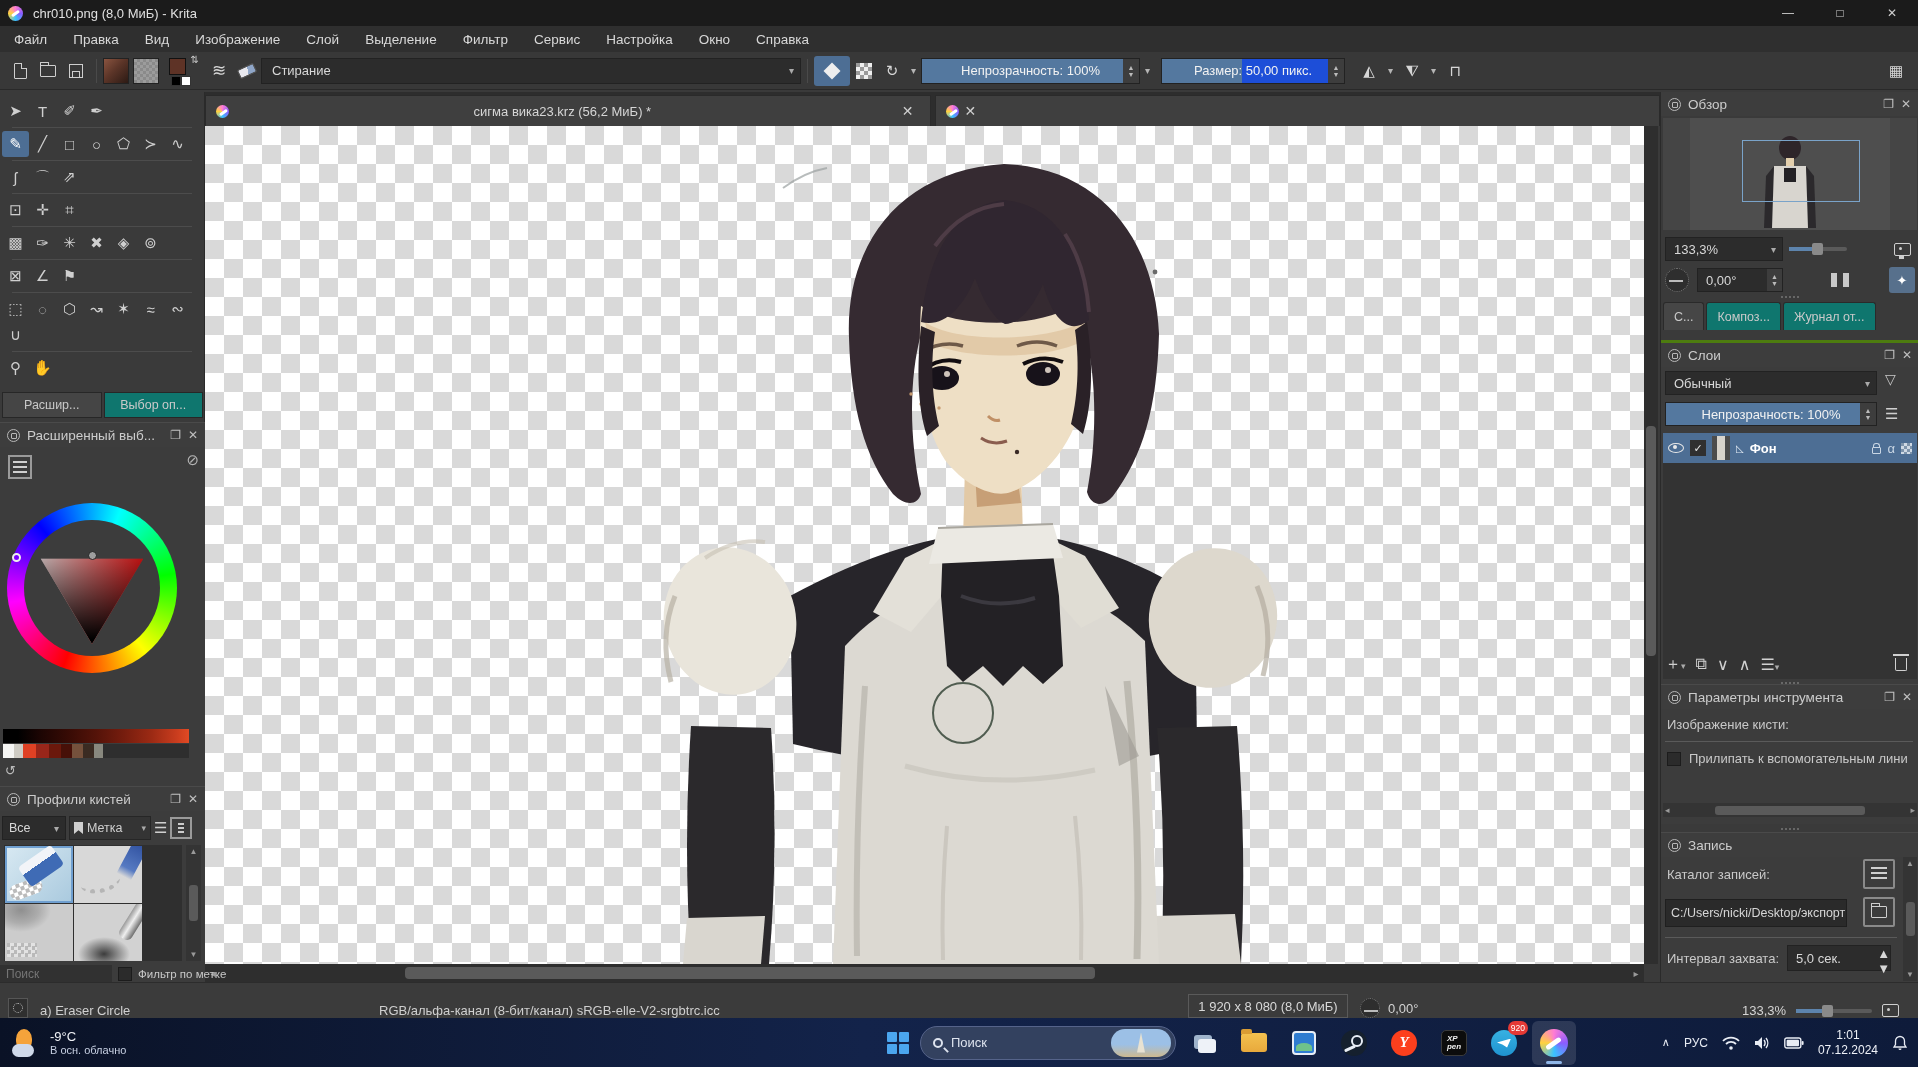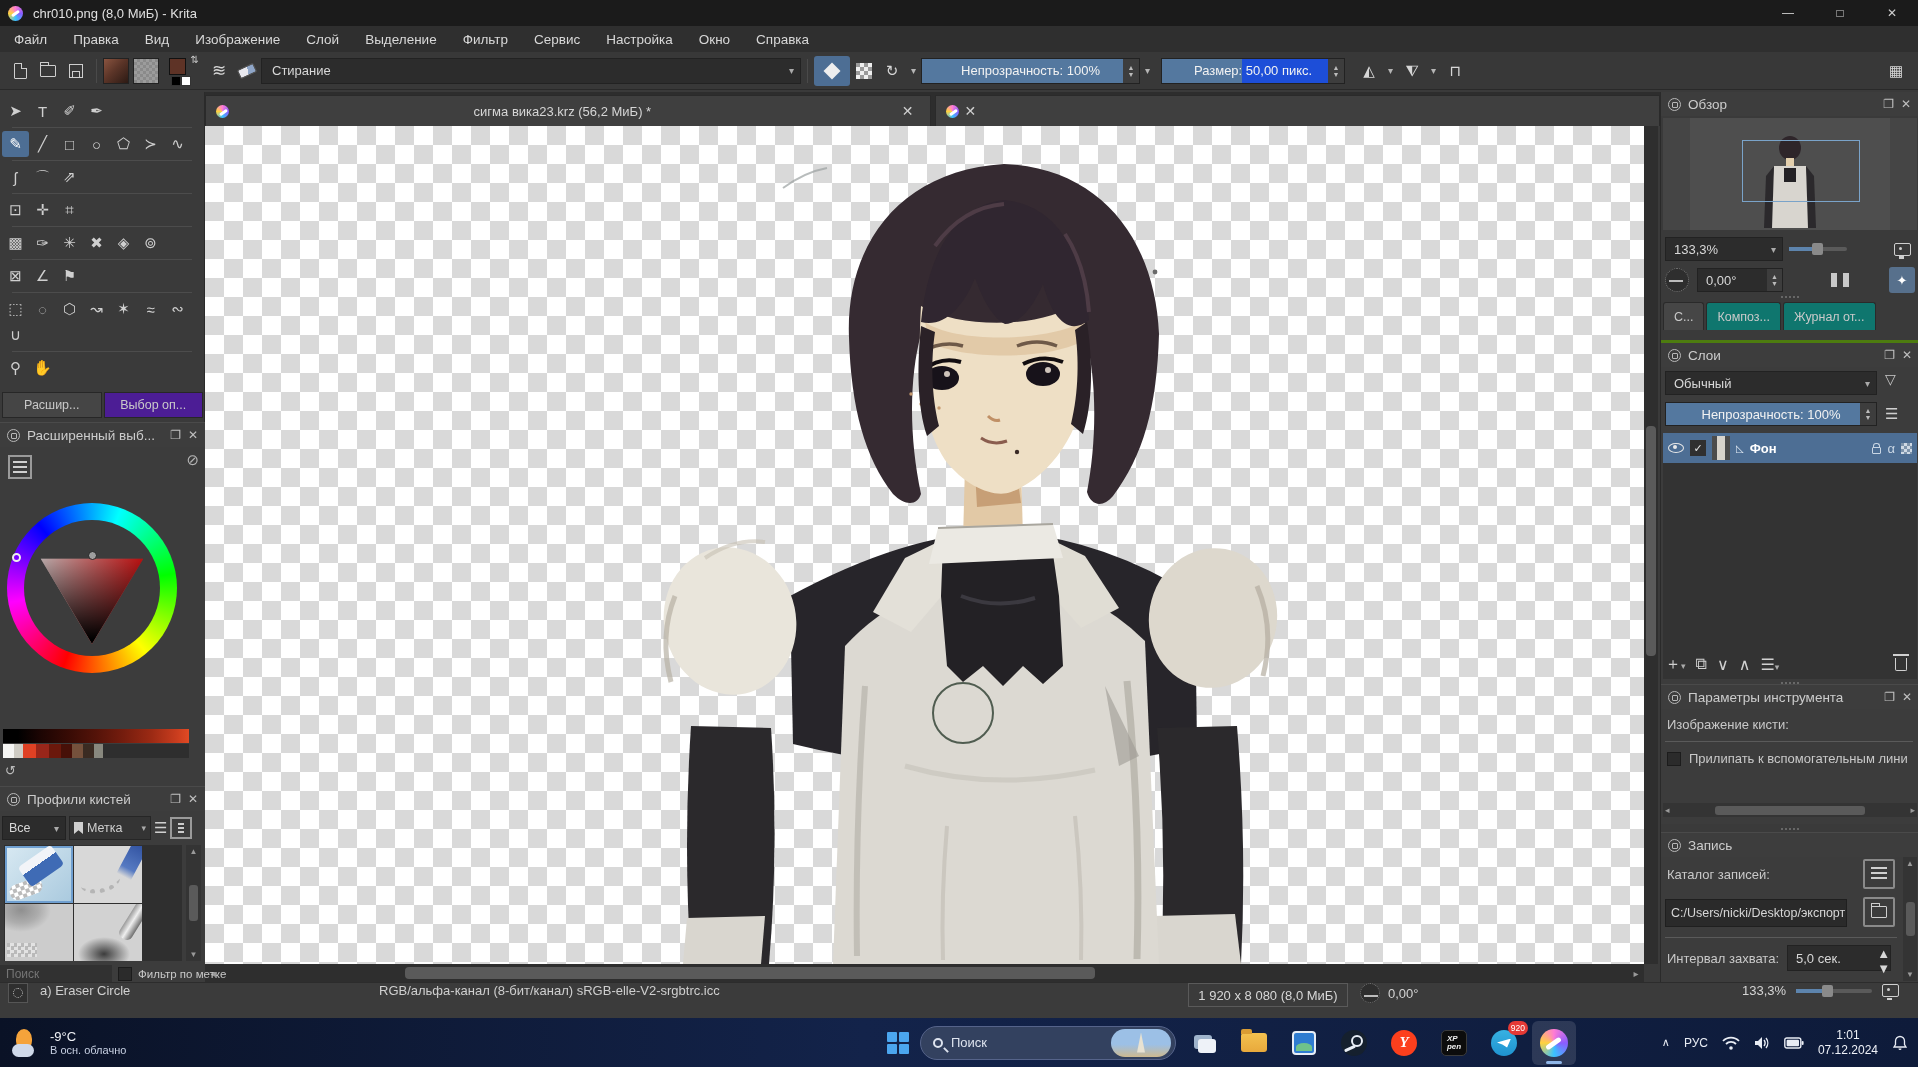--- a/index.html
+++ b/index.html
@@ -75,21 +75,21 @@
   .hicon{color:#c0c0c0;font-size:12px}
   .dots{height:6px;display:flex;justify-content:center;gap:2px;align-items:center}
   .dots i{width:2px;height:2px;background:#777;border-radius:50%}
 
   
   .toolbox{position:absolute;left:2px;top:6px;width:200px;display:flex;flex-wrap:wrap}
   .tool{width:27px;height:26px;display:flex;align-items:center;justify-content:center;color:#cfcfcf;font-size:15px}
   .tool.active{background:#4d6e94;border-radius:3px;color:#fff}
   .toolsep{width:180px;border-top:1px solid #4c4c4c;margin:3px 10px}
   .ltabs{position:absolute;left:0;top:300px;width:205px;height:26px;display:flex;gap:2px;padding:0 2px}
-  .ltab{flex:1;background:#4c1d95;border:1px solid #272727;color:#c9c9c9;display:flex;align-items:center;justify-content:center;font-size:12.5px;white-space:nowrap;overflow:hidden}
+  .ltab{flex:1;background:#0f766e;border:1px solid #272727;color:#c9c9c9;display:flex;align-items:center;justify-content:center;font-size:12.5px;white-space:nowrap;overflow:hidden}
   .ltab.on{background:#454545}
 
   
   .selpanel{position:absolute;left:0;top:330px;width:205px;height:364px;background:#3c3c3c;border-top:1px solid #4a4a4a}
   .listbtn{position:absolute;left:8px;top:32px;width:24px;height:24px;border:2px solid #9a9a9a;display:flex;align-items:center;justify-content:center}
   .listlines{width:14px;height:12px;background:repeating-linear-gradient(#cfcfcf 0 2px,transparent 2px 5px)}
   .nocolor{position:absolute;right:6px;top:28px;color:#b5b5b5;font-size:15px}
   .wheel{position:absolute;left:7px;top:80px;width:170px;height:170px;border-radius:50%;background:conic-gradient(from 200deg,#f00,#f0f,#00f,#0ff,#0f0,#ff0,#f00)}
   .wheel::after{content:"";position:absolute;inset:17px;border-radius:50%;background:#3c3c3c}
   .tri{position:absolute;left:31px;top:104px;width:122px;height:122px;clip-path:polygon(8% 26%,92% 26%,50% 96%);background:linear-gradient(to bottom,rgba(0,0,0,0),#000 92%),linear-gradient(to right,#fff,#f00)}
@@ -182,21 +182,21 @@
   .reclbl{position:absolute;left:6px;top:34px;color:#c9c9c9}
   .recbtn{position:absolute;width:32px;height:30px;border:2px solid #8a8a8a;border-radius:2px;display:flex;align-items:center;justify-content:center}
   .recfield{position:absolute;left:4px;top:66px;width:182px;height:28px;background:#2a2a2a;border:1px solid #1f1f1f;color:#d6d6d6;display:flex;align-items:center;padding:0 5px;white-space:nowrap;overflow:hidden;font-size:12.5px}
   .recdiv{position:absolute;left:4px;top:104px;width:232px;border-top:1px solid #5a5a5a}
   .introw{position:absolute;left:6px;top:112px;width:232px;display:flex;align-items:center;gap:8px;color:#c9c9c9}
   .intspin{width:104px;height:26px;background:#2c2c2c;border:1px solid #222;display:flex;align-items:center;padding-left:8px;color:#d8d8d8}
   .recvscroll{position:absolute;right:2px;top:24px;width:14px;height:124px;background:#343434;display:flex;flex-direction:column;align-items:center;justify-content:space-between;color:#9a9a9a;font-size:8px;padding:2px 0}
   .recvscroll .vth{width:9px;height:34px;background:#5a5a5a;border-radius:3px}
 
   
-  .statusbar{position:absolute;left:0;top:982px;width:1918px;height:36px;background:#3b3b3b;border-top:1px solid #2c2c2c;display:flex;align-items:flex-start;z-index:25}
+  .statusbar{position:absolute;left:0;top:982px;width:1918px;height:36px;background:#3b3b3b;border-top:1px solid #2c2c2c;display:flex;align-items:flex-end;z-index:25}
   .brushprev{width:20px;height:20px;background:#2f2f2f;border:1px solid #565656;margin-left:8px;display:flex;align-items:center;justify-content:center}
   .brushprev i{width:10px;height:10px;border:1px dotted #bbb;border-radius:50%}
   .sb-tool{margin-left:12px;color:#d0d0d0}
   .sb-profile{position:absolute;left:379px;color:#cfcfcf}
   .sb-size{position:absolute;left:1188px;width:160px;height:24px;border:1px solid #5a5a5a;display:flex;align-items:center;justify-content:center;color:#d8d8d8}
   .sb-angle{position:absolute;left:1360px;display:flex;align-items:center;gap:8px}
   .sb-zoom{position:absolute;left:1742px;display:flex;align-items:center;gap:10px}
 
   
   .taskbar{position:absolute;left:0;top:1018px;width:1918px;height:49px;background:linear-gradient(90deg,#0a1226,#13234a 45%,#0e1b3a);display:flex;align-items:center;z-index:40}

